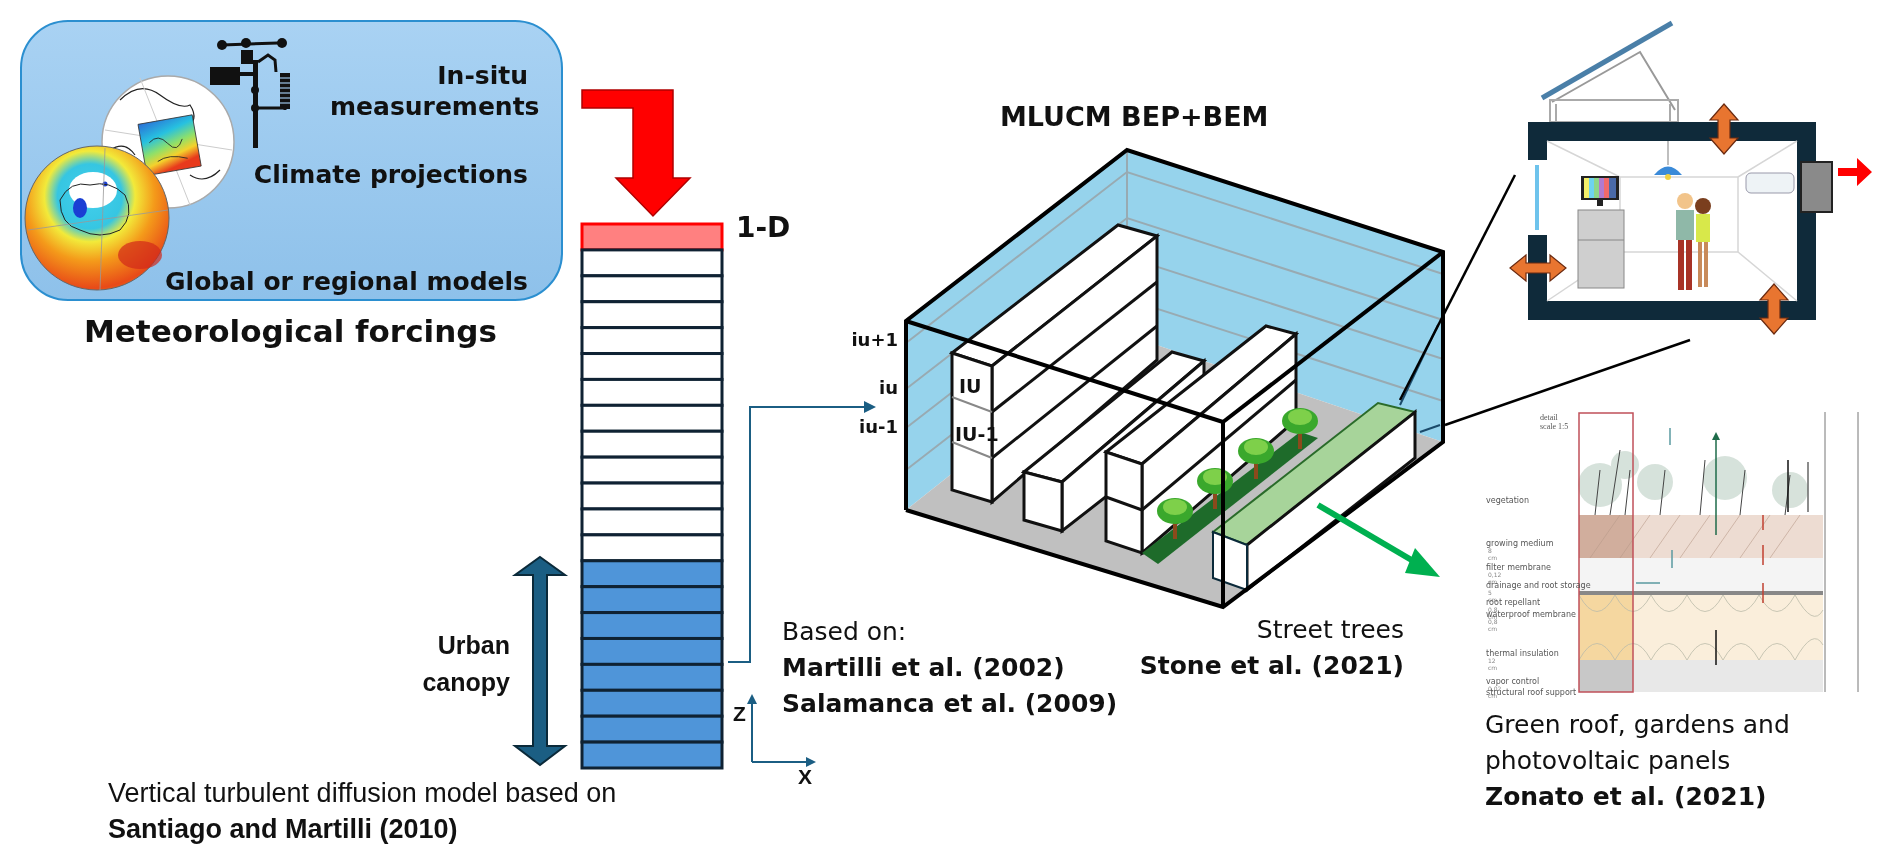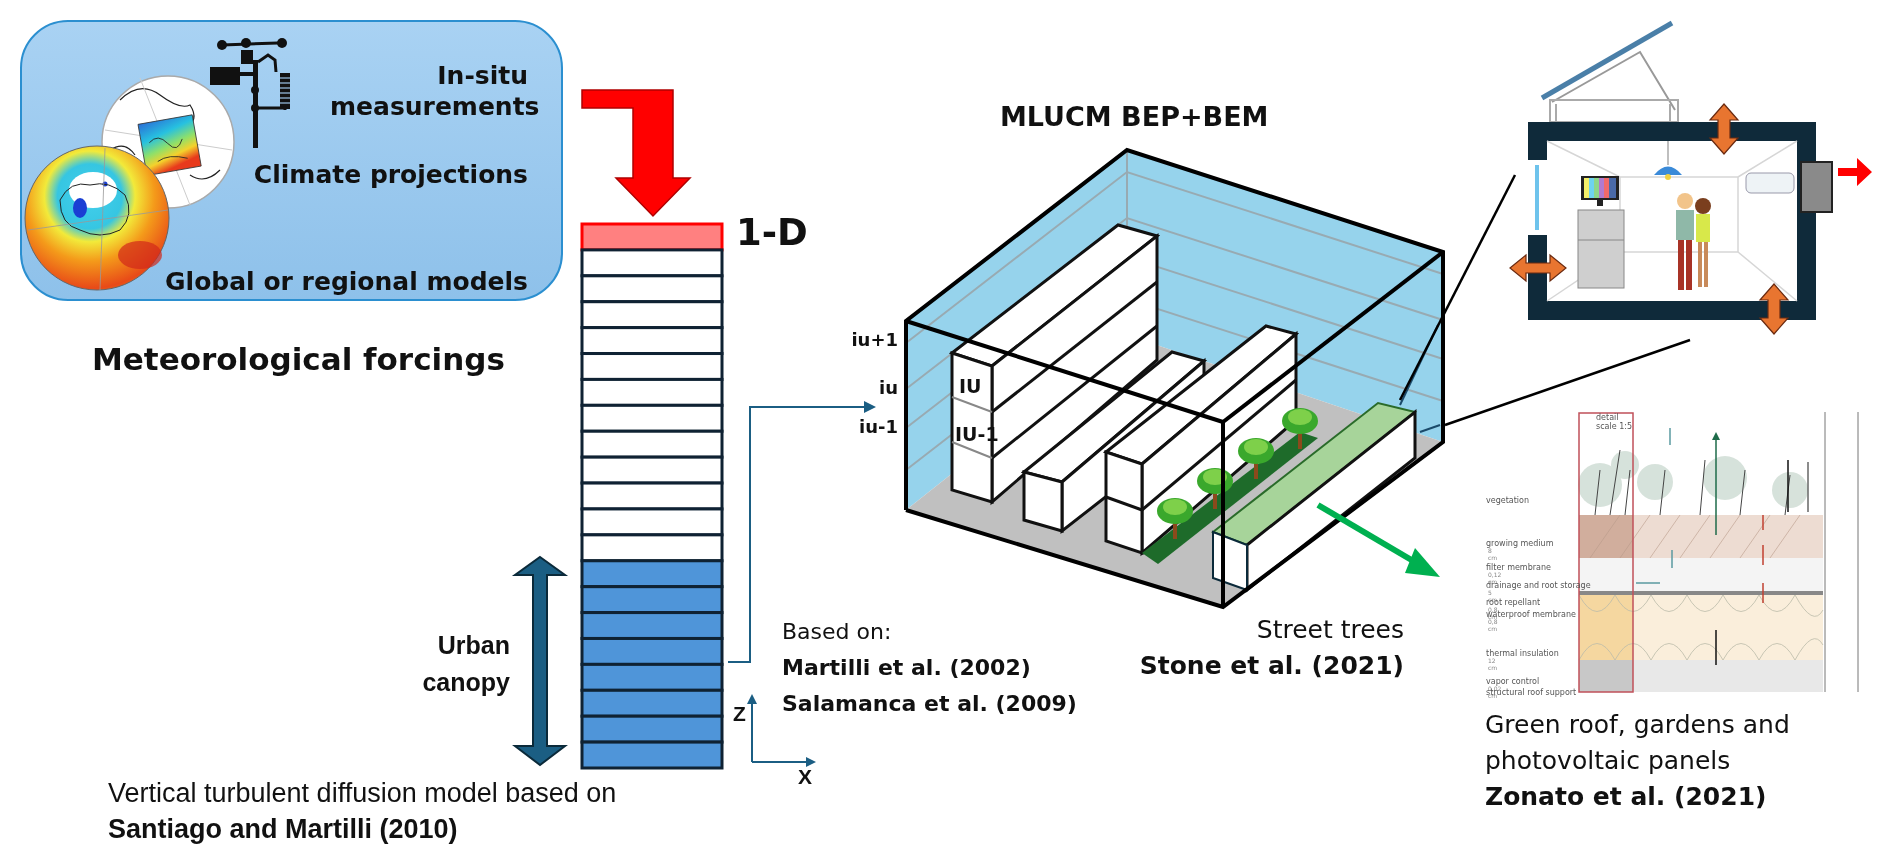--- a/index.html
+++ b/index.html
@@ -4,21 +4,21 @@
 <style>
   html,body{margin:0;padding:0;background:#ffffff;}
   body{width:1892px;height:865px;position:relative;overflow:hidden;font-family:"DejaVu Sans","Liberation Sans",sans-serif;color:#111;}
   .abs{position:absolute;}
   svg{position:absolute;left:0;top:0;}
   .forcing-panel{left:20px;top:20px;width:543px;height:281px;border:2px solid #2b8fd0;border-radius:48px;background:linear-gradient(180deg,#a9d2f3 0%,#8ec1ea 100%);box-sizing:border-box;}
   .forcing-label{font-weight:bold;font-size:25px;text-align:right;line-height:31px;color:#111;}
   .title-big{font-weight:bold;font-size:31px;}
   .bold-txt{font-weight:bold;}
   .narrow{font-family:"Liberation Sans",sans-serif;}
-  .ref-line{font-size:22px;line-height:36px;}
+  .ref-line{font-size:25px;line-height:36px;}
   .gr-label{font-size:8px;color:#555;line-height:9px;}
   .gr-sub{font-size:6px;color:#888;}
 </style>
 </head>
 <body>
 
 <div class="abs forcing-panel"></div>
 
 <svg width="1892" height="865" viewBox="0 0 1892 865">
 
@@ -335,23 +335,23 @@
     </g>
   </g>
 </svg>
 
 <div class="abs forcing-label" style="left:330px;top:60px;width:198px;">
   <div>In-situ</div>
   <div>measurements</div>
 </div>
 <div class="abs forcing-label" style="left:230px;top:159px;width:298px;">Climate projections</div>
 <div class="abs forcing-label" style="left:160px;top:218px;width:368px;margin-top:48px;">Global or regional models</div>
-<div class="abs title-big" style="left:92px;top:313px;margin-top:28px;">Meteorological forcings</div>
-
-<div class="abs bold-txt" style="left:736px;top:211px;font-size:37px;">1-D</div>
+<div class="abs title-big" style="left:84px;top:313px;">Meteorological forcings</div>
+
+<div class="abs bold-txt" style="left:736px;top:211px;font-size:28px;">1-D</div>
 
 <div class="abs narrow bold-txt" style="left:400px;top:627px;width:110px;text-align:right;font-size:25px;line-height:37px;">
   <div>Urban</div>
   <div>canopy</div>
 </div>
 
 <div class="abs narrow bold-txt" style="left:733px;top:702px;font-size:21px;">Z</div>
 <div class="abs narrow bold-txt" style="left:798px;top:765px;font-size:21px;">X</div>
 
 <div class="abs narrow" style="left:108px;top:775px;width:604px;text-align:left;font-size:27px;line-height:36px;">
@@ -371,21 +371,21 @@
   <div>Based on:</div>
   <div class="bold-txt">Martilli et al. (2002)</div>
   <div class="bold-txt">Salamanca et al. (2009)</div>
 </div>
 
 <div class="abs" style="left:1100px;top:612px;width:304px;text-align:right;font-size:25px;line-height:36px;">
   <div>Street trees</div>
   <div class="bold-txt">Stone et al. (2021)</div>
 </div>
 
-<div class="abs gr-label" style="left:1596px;top:413px;">
+<div class="abs gr-label" style="left:1540px;top:413px;font-family:Liberation Serif, serif;">
   <div>detail</div>
   <div>scale 1:5</div>
 </div>
 <div id="gr-layers" class="abs" style="left:1486px;top:0;">
     <div class="gr-label" style="position: absolute; left: 0px; top: 496px; white-space: nowrap;">vegetation</div>
     <div class="gr-label" style="position: absolute; left: 0px; top: 539px; white-space: nowrap;">growing medium</div>
     <div class="gr-sub" style="position: absolute; left: 2px; top: 547px;">8 cm</div>
     <div class="gr-label" style="position: absolute; left: 0px; top: 563px; white-space: nowrap;">filter membrane</div>
     <div class="gr-sub" style="position: absolute; left: 2px; top: 571px;">0,12 cm</div>
     <div class="gr-label" style="position: absolute; left: 0px; top: 581px; white-space: nowrap;">drainage and root storage</div>

